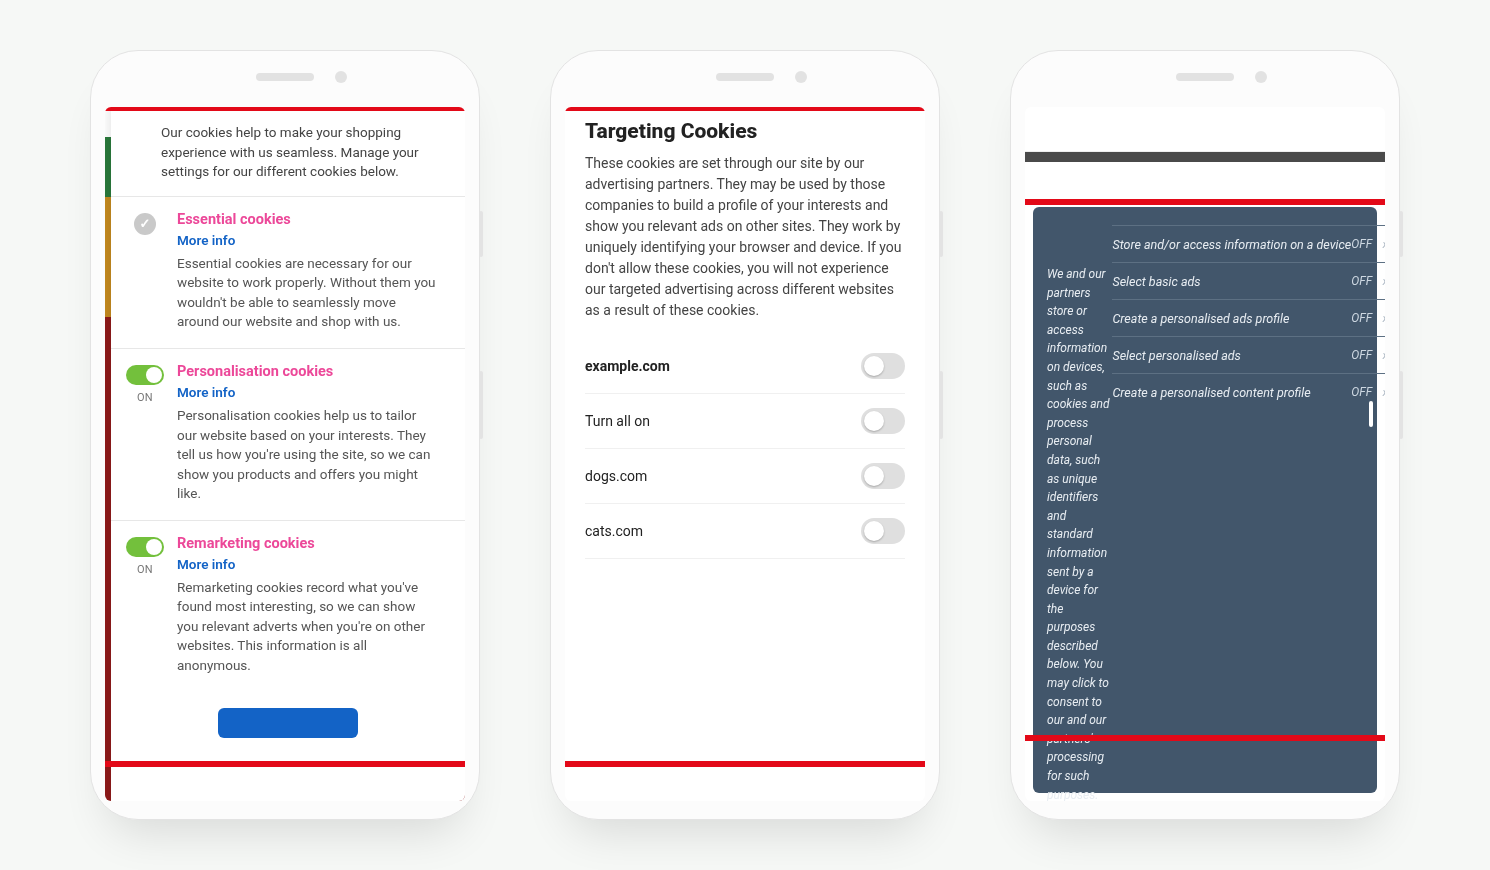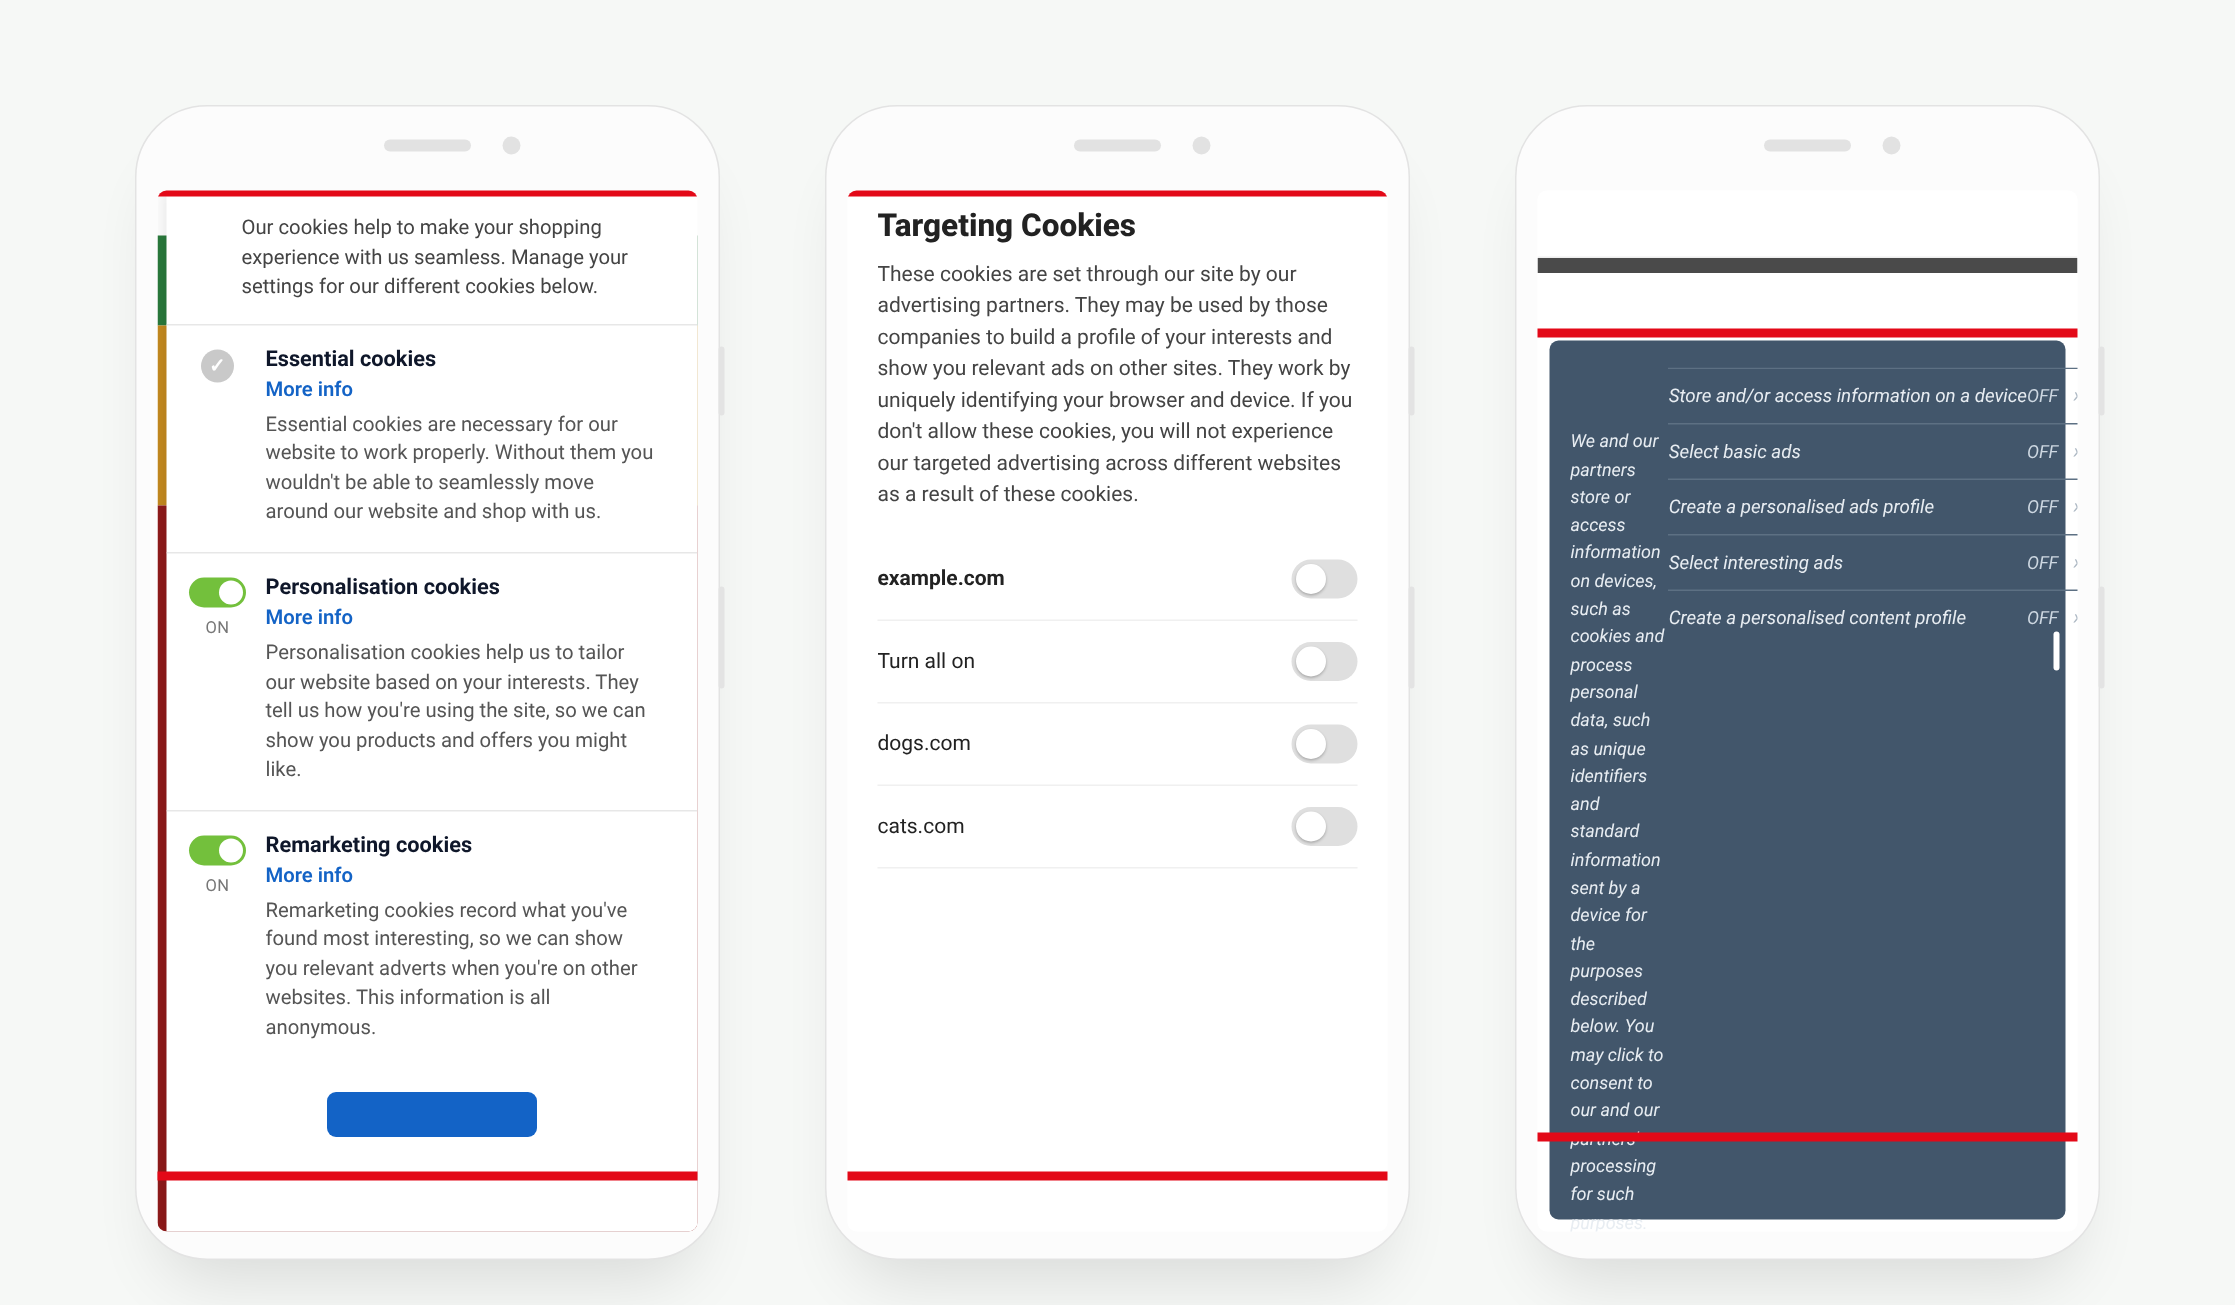--- a/index.html
+++ b/index.html
@@ -12,39 +12,39 @@
     --link:#1363c6;
     --toggle-green:#73c03c;
     --toggle-grey:#cfcfcf;
     --dark-panel:#42566b;
     --dark-panel-2:#3a4d60;
     --dark-divider:#5d7083;
     --dark-text:#e8edf2;
     --mono-black:#1a1a1a;
   }
   html,body{margin:0;padding:0;background:var(--page-bg);font-family:-apple-system,BlinkMacSystemFont,"Segoe UI",Roboto,Arial,sans-serif;font-size:14px;color:var(--ink);}
-  .stage{width:1490px;height:870px;display:flex;align-items:flex-end;justify-content:center;gap:70px;padding:30px 50px;box-sizing:border-box;}
+  .stage{width:1490px;height:870px;display:flex;align-items:center;justify-content:center;gap:70px;padding:30px 50px;box-sizing:border-box;}
   
   .phone{width:390px;height:770px;background:var(--phone-body);border:1px solid #e3e3e3;border-radius:48px;box-shadow:0 30px 45px -18px rgba(0,0,0,.12);position:relative;padding:56px 14px 18px;box-sizing:border-box;display:flex;flex-direction:column;}
   .phone::before{content:"";position:absolute;top:22px;left:50%;transform:translateX(-50%);width:58px;height:8px;background:#e2e2e2;border-radius:4px;}
   .phone::after{content:"";position:absolute;top:20px;left:calc(50% + 50px);width:12px;height:12px;border-radius:50%;background:#e2e2e2;}
   .side-btn{position:absolute;right:-4px;width:4px;background:#e3e3e3;border-radius:2px;}
   .sb1{top:160px;height:46px;}
   .sb2{top:320px;height:68px;}
   .screen{flex:1;border-radius:6px;background:#fff;overflow:hidden;position:relative;}
   .highlight{position:absolute;border:6px solid var(--hl-red);border-radius:6px;pointer-events:none;z-index:5;}
   
   .s1-bg{position:absolute;inset:0;}
   .s1-bg .band{position:absolute;left:0;right:0;}
   .s1-dialog{position:absolute;left:6px;right:0;top:0;bottom:0;background:#fff;box-shadow:-4px 0 8px rgba(0,0,0,.08);overflow:hidden;}
   .s1-intro{padding:16px 28px 14px 50px;color:#444;line-height:1.45;font-size:13.5px;}
   .s1-sec{border-top:1px solid var(--card-border);padding:14px 28px 16px 14px;display:flex;gap:12px;}
   .s1-sec .ctrl{width:40px;flex:0 0 40px;text-align:center;}
   .s1-sec .ctrl .state{font-size:11px;color:#777;margin-top:3px;letter-spacing:.2px;}
-  .s1-sec h4{margin:0 0 4px;font-size:14.5px;color:#0f172a;font-weight:700;}
+  .s1-sec h4{margin:0 0 4px;font-size:14.5px;color:#ec4899;font-weight:700;}
   .s1-sec a{color:var(--link);text-decoration:none;font-weight:600;font-size:13.5px;}
   .s1-sec .desc{margin-top:6px;color:#555;line-height:1.45;font-size:13.5px;}
   .check-circle{width:22px;height:22px;border-radius:50%;background:#c9c9c9;display:inline-flex;align-items:center;justify-content:center;color:#fff;margin-top:2px;}
   .check-circle::after{content:"✓";font-size:13px;font-weight:700;}
   .tswitch{width:38px;height:20px;border-radius:12px;background:var(--toggle-green);position:relative;display:inline-block;margin-top:2px;}
   .tswitch::after{content:"";position:absolute;right:2px;top:2px;width:16px;height:16px;border-radius:50%;background:#fff;}
   .s1-cta{margin:16px auto 0;width:140px;height:30px;background:#1363c6;border-radius:6px;}
   
   .s2-hdr{height:46px;border-bottom:1px solid #e9e9e9;display:flex;align-items:center;justify-content:center;position:relative;font-weight:700;font-size:15px;margin-top:14px;}
   .s2-back{position:absolute;left:14px;top:12px;width:20px;height:20px;display:flex;align-items:center;justify-content:center;color:#222;cursor:pointer;}
@@ -184,21 +184,21 @@
             <span>Select basic ads</span>
             <span class="state">OFF</span>
             <span class="chev">›</span>
           </div>
           <div class="s3-row">
             <span>Create a personalised ads profile</span>
             <span class="state">OFF</span>
             <span class="chev">›</span>
           </div>
           <div class="s3-row">
-            <span>Select interesting ads</span>
+            <span>Select personalised ads</span>
             <span class="state">OFF</span>
             <span class="chev">›</span>
           </div>
           <div class="s3-row">
             <span>Create a personalised content profile</span>
             <span class="state">OFF</span>
             <span class="chev">›</span>
           </div>
         </div>
         <div class="s3-btns">

